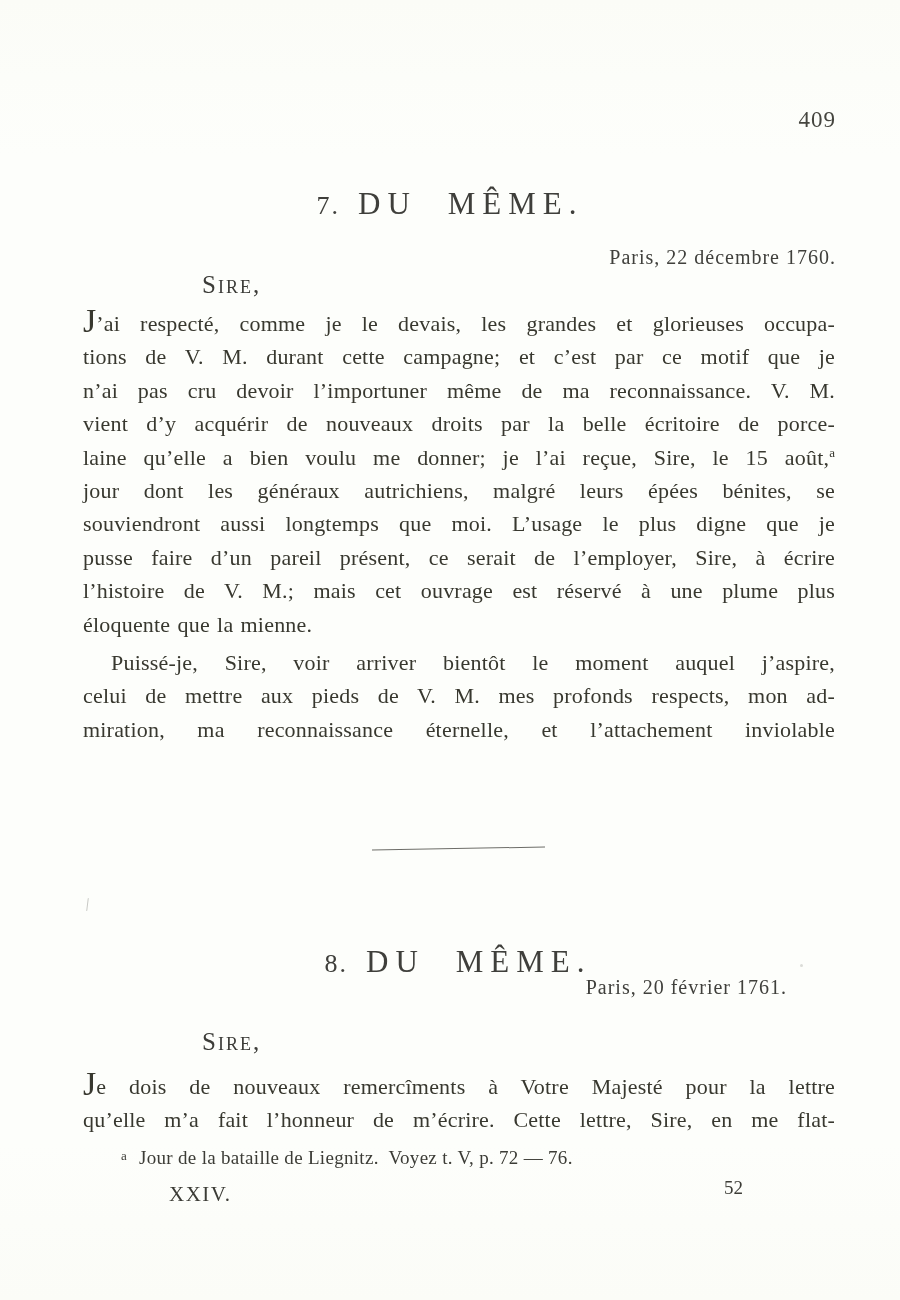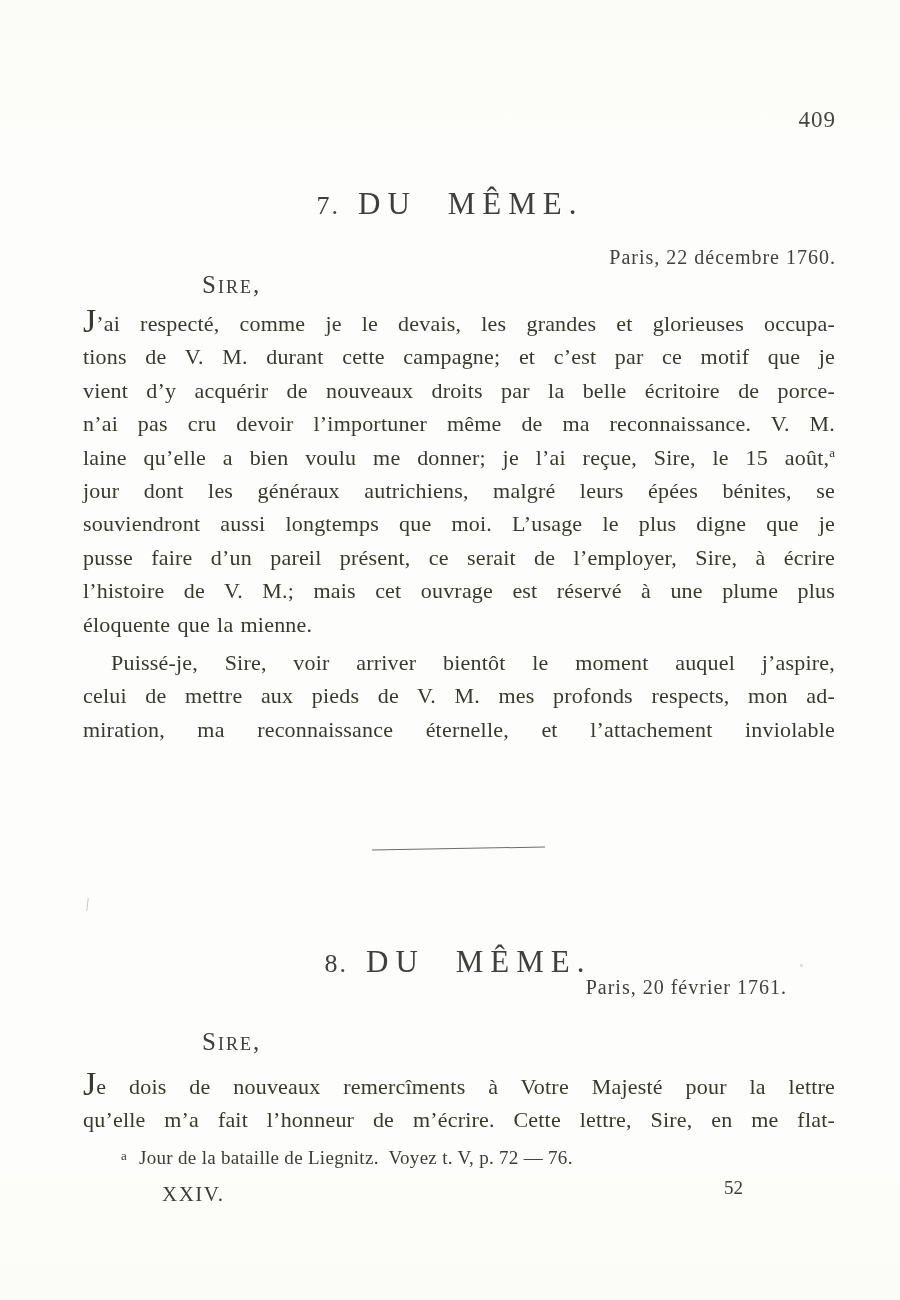--- a/index.html
+++ b/index.html
@@ -81,21 +81,21 @@
   }
 
   .footnote {
     position: absolute; top: 1147px; left: 121px;
     font-size: 19px; color: #3c3c36; letter-spacing: 0.3px;
     white-space: pre;
   }
   .footnote .fn-marker { font-size: 13px; vertical-align: 4px; margin-right: 12px; }
 
   .volume-mark {
-    position: absolute; top: 1182px; left: 162px;
+    position: absolute; top: 1182px; left: 169px;
     font-size: 21px; letter-spacing: 1.5px; color: #3c3c36;
   }
   .signature-mark {
     position: absolute; top: 1177px; left: 681px;
     font-size: 19px; color: #3c3c36; margin-left: 43px;
   }
 
   
   .speck-1 {
     position: absolute; left: 87px; top: 898px; width: 1px; height: 13px;
@@ -115,22 +115,22 @@
 
   <div class="letter-heading heading-7">
     <span class="num">7.</span><span class="title">DU MÊME.</span>
   </div>
   <div class="dateline dateline-7">Paris, 22 décembre 1760.</div>
   <div class="salutation salutation-7">Sire,</div>
 
   <div class="para para-7a">
       <div class="line"><span class="initial">J</span>’ai respecté, comme je le devais, les grandes et glorieuses occupa-</div>
       <div class="line">tions de V. M. durant cette campagne; et c’est par ce motif que je</div>
+      <div class="line">n’ai pas cru devoir l’importuner même de ma reconnaissance. V. M.</div>
       <div class="line">vient d’y acquérir de nouveaux droits par la belle écritoire de porce-</div>
-      <div class="line">n’ai pas cru devoir l’importuner même de ma reconnaissance. V. M.</div>
       <div class="line">laine qu’elle a bien voulu me donner; je l’ai reçue, Sire, le 15 août,<sup class="fn-ref">a</sup></div>
       <div class="line">jour dont les généraux autrichiens, malgré leurs épées bénites, se</div>
       <div class="line">souviendront aussi longtemps que moi. L’usage le plus digne que je</div>
       <div class="line">pusse faire d’un pareil présent, ce serait de l’employer, Sire, à écrire</div>
       <div class="line">l’histoire de V. M.; mais cet ouvrage est réservé à une plume plus</div>
       <div class="line line-last">éloquente que la mienne.</div>
     </div>
   <div class="para para-7b indent-first">
       <div class="line">Puissé-je, Sire, voir arriver bientôt le moment auquel j’aspire,</div>
       <div class="line">celui de mettre aux pieds de V. M. mes profonds respects, mon ad-</div>

